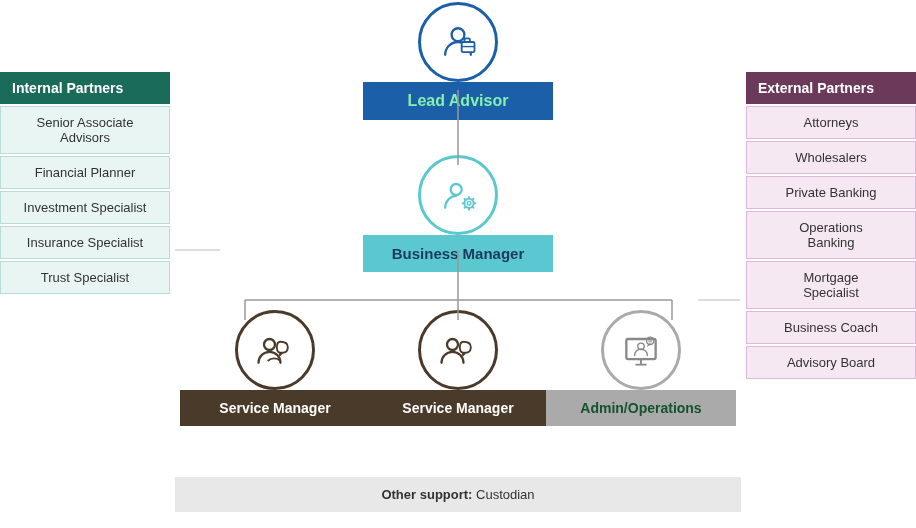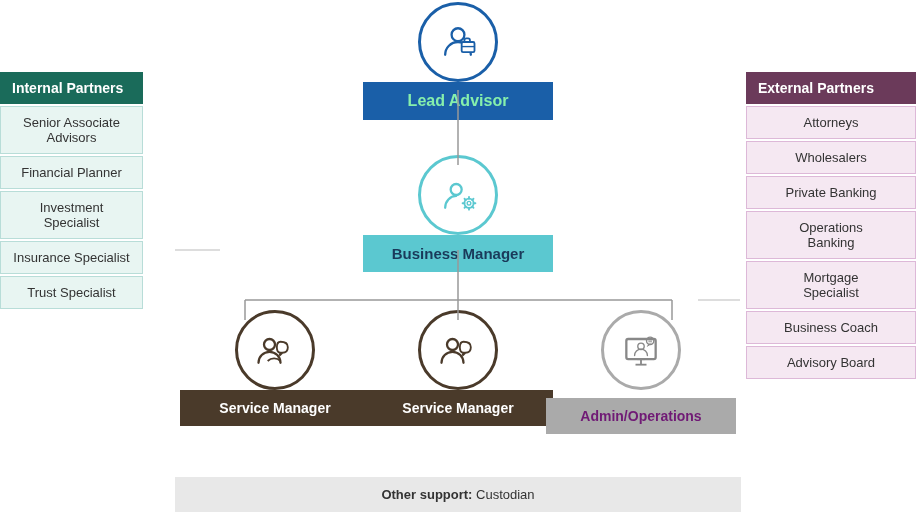--- a/index.html
+++ b/index.html
@@ -17,21 +17,21 @@
       height: 528px;
       position: relative;
       background: #fff;
     }
 
     
     .internal-partners {
       position: absolute;
       left: 0;
       top: 72px;
-      width: 143px;
+      width: 170px;
     }
 
     .internal-partners-header {
       background: #1a6b5a;
       color: #fff;
       font-weight: bold;
       font-size: 14px;
       padding: 8px 12px;
       text-align: left;
     }
@@ -240,21 +240,21 @@
 
           <circle cx="24" cy="20" r="3.5" stroke="#888" stroke-width="1.5" fill="none"></circle>
           <path d="M17 30c0-3.866 3.134-7 7-7s7 3.134 7 7" stroke="#888" stroke-width="1.5" fill="none" stroke-linecap="round"></path>
 
           <circle cx="34" cy="14" r="4" stroke="#888" stroke-width="1.5" fill="none"></circle>
           <path d="M33 17 L31 20 L35 17" stroke="#888" stroke-width="1" fill="none"></path>
           <line x1="32" y1="13" x2="36" y2="13" stroke="#888" stroke-width="1"></line>
           <line x1="32" y1="15" x2="36" y2="15" stroke="#888" stroke-width="1"></line>
         </svg>
       </div>
-      <div style="background:#aaa;color:#701a75;font-weight:bold;font-size:14px;padding:10px 8px;margin-top:8px;">Admin/Operations</div>
+      <div style="background:#aaa;color:#14532d;font-weight:bold;font-size:14px;padding:10px 8px;">Admin/Operations</div>
     </div>
 
     <div style="position:absolute;bottom:16px;left:0;right:0;background:#e8e8e8;text-align:center;padding:10px;font-size:13px;color:#333;">
       <span style="font-weight:bold;">Other support:</span><span> Custodian</span>
     </div>
 
   </div>
 
 </div>
 

